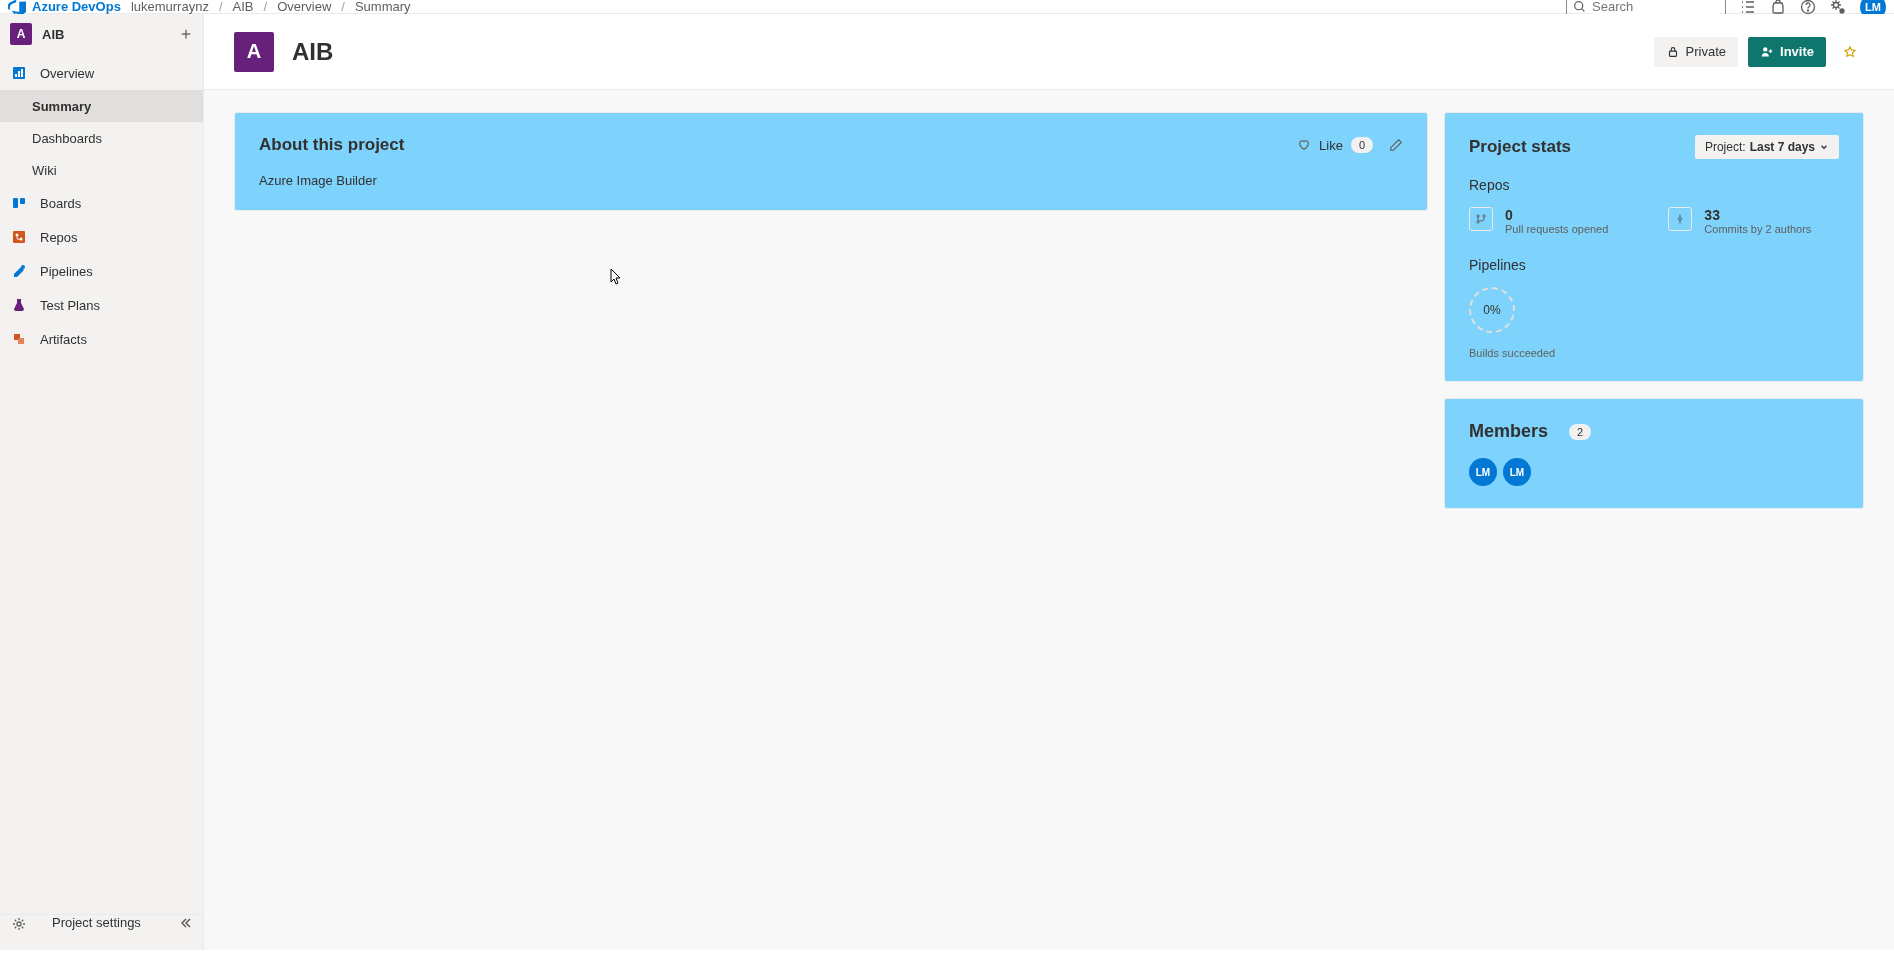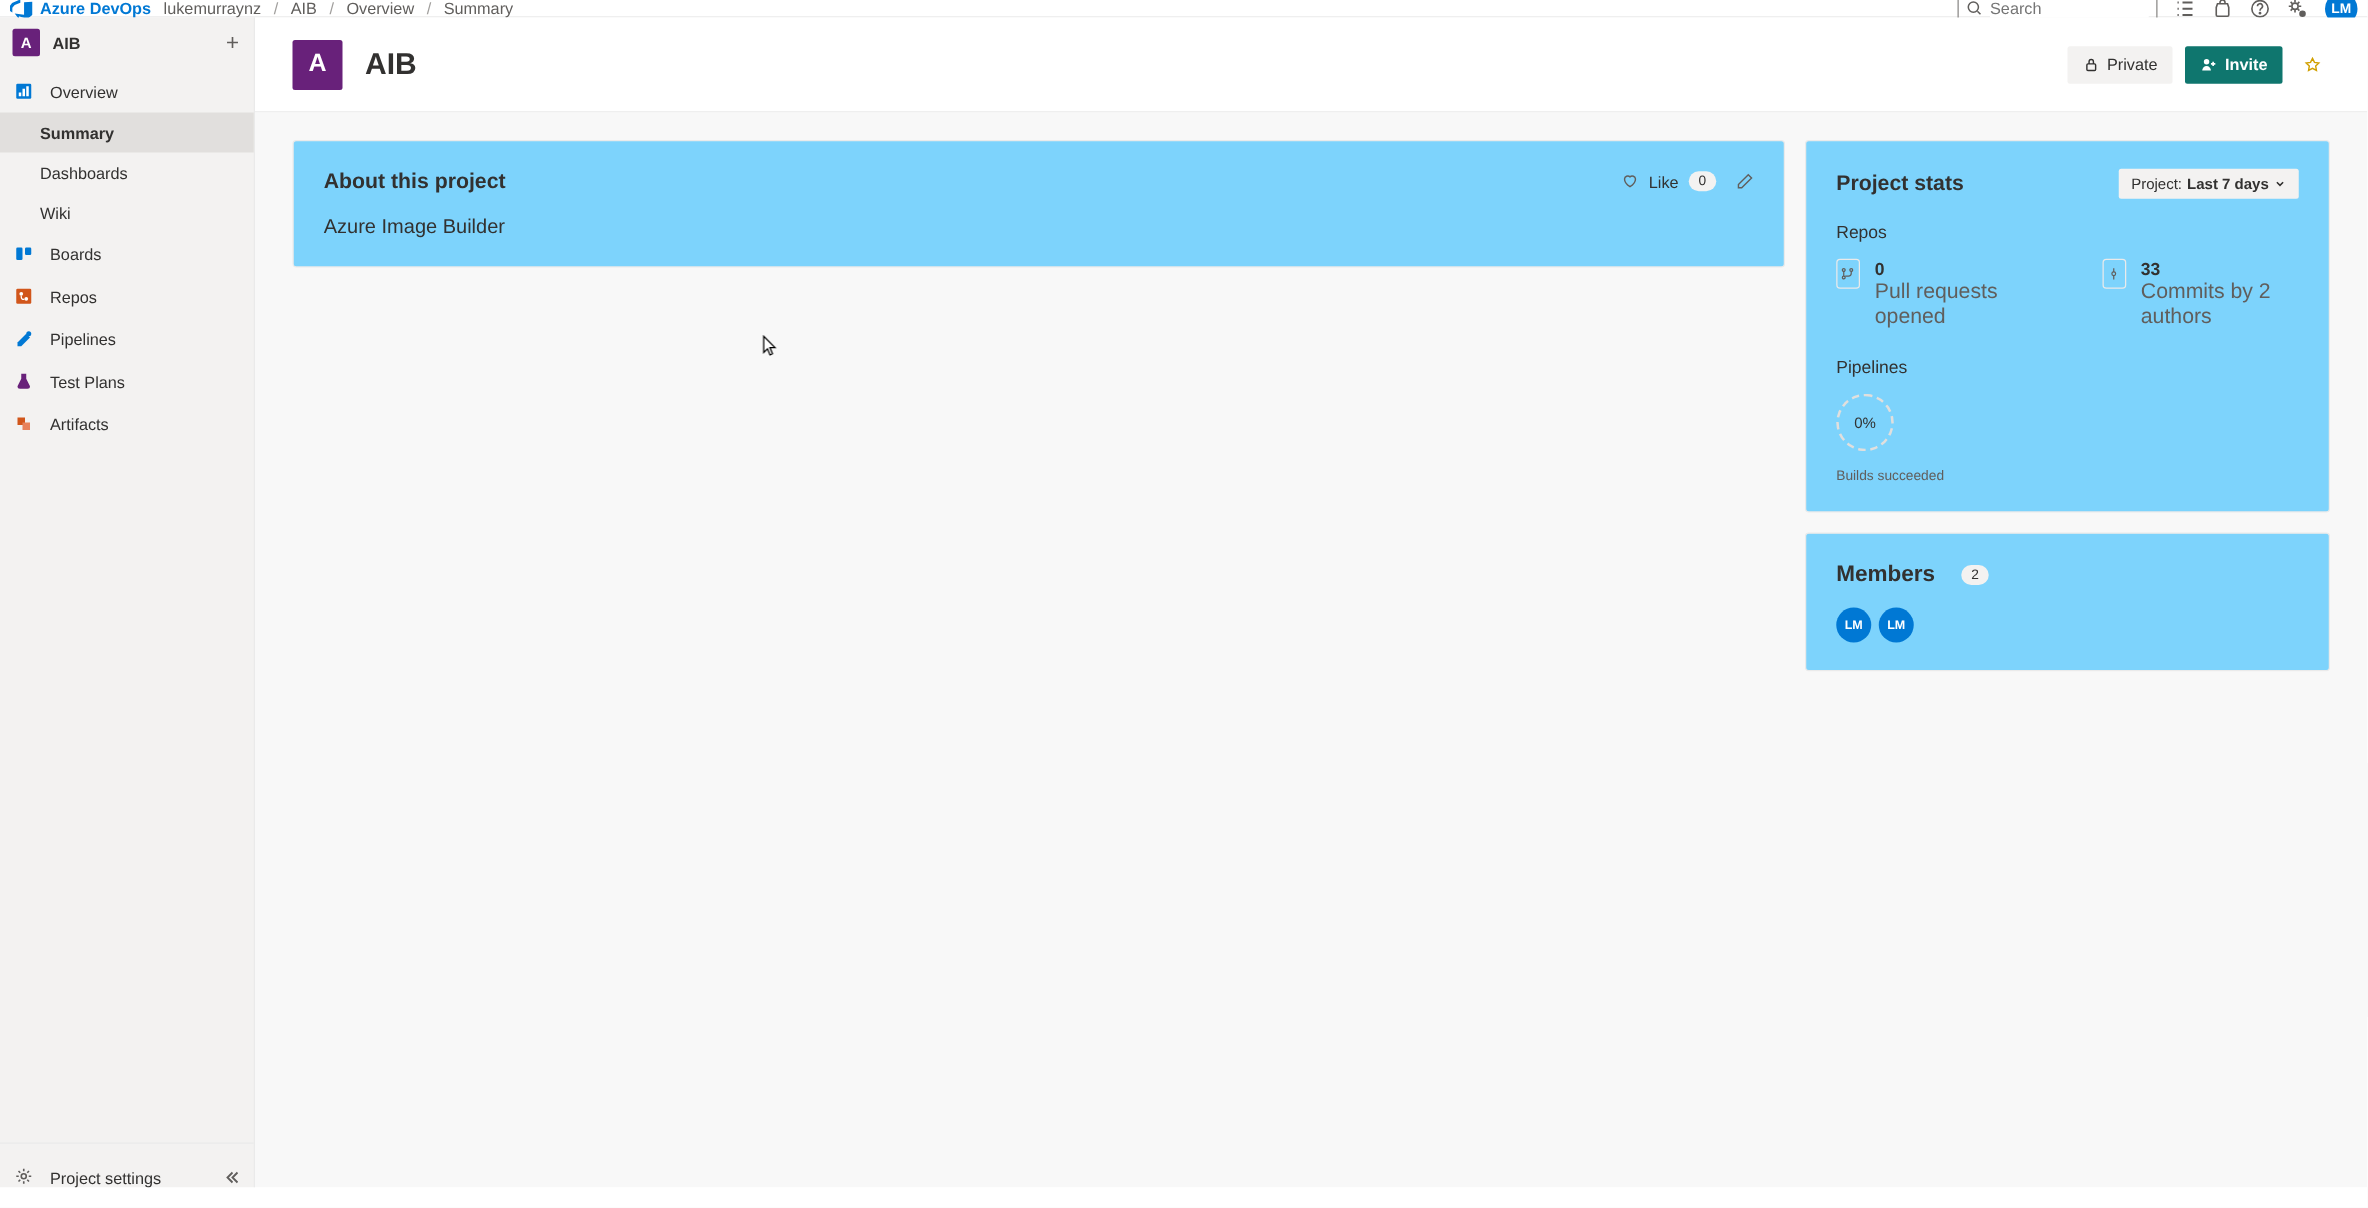--- a/index.html
+++ b/index.html
@@ -28,21 +28,21 @@
   .proj-header { height: 40px; display: flex; align-items: center; padding: 0 10px; gap: 10px; }
   .proj-badge { width: 22px; height: 22px; background: #68217a; color: #fff; display: flex; align-items: center; justify-content: center; font-size: 12px; font-weight: 600; border-radius: 2px; }
   .proj-name { font-weight: 600; font-size: 13px; flex: 1; }
   .proj-add { width: 14px; height: 14px; color: #605e5c; cursor: pointer; }
   .nav { list-style: none; padding-top: 2px; }
   .nav-item { height: 34px; display: flex; align-items: center; padding: 0 10px; gap: 12px; cursor: pointer; font-size: 13px; }
   .nav-item.active { background: #e1dfdd; font-weight: 600; }
   .nav-item.sub { padding-left: 32px; height: 32px; }
   .nav-icon { width: 18px; height: 18px; display: flex; align-items: center; justify-content: center; flex-shrink: 0; }
   .nav-icon svg { width: 16px; height: 16px; }
-  .sidebar-footer { margin-top: auto; height: 36px; display: flex; align-items: flex-end; padding: 0 10px; gap: 12px; border-top: 1px solid #eaeaea; cursor: pointer; }
+  .sidebar-footer { margin-top: auto; height: 36px; display: flex; align-items: flex-start; padding: 0 10px; gap: 24px; border-top: 1px solid #eaeaea; cursor: pointer; }
   .collapse-btn { margin-left: auto; width: 16px; height: 16px; color: #605e5c; }
   
   
   .main { flex: 1; background: #fff; overflow-y: auto; }
   .page-header { height: 76px; display: flex; align-items: center; padding: 0 30px; border-bottom: 1px solid #eaeaea; gap: 18px; }
   .page-badge { width: 40px; height: 40px; background: #68217a; color: #fff; display: flex; align-items: center; justify-content: center; font-size: 20px; font-weight: 600; border-radius: 2px; }
   .page-title { font-size: 24px; font-weight: 600; }
   .page-actions { margin-left: auto; display: flex; align-items: center; gap: 10px; }
   .btn { height: 30px; padding: 0 12px; display: flex; align-items: center; gap: 6px; font-size: 13px; cursor: pointer; border: none; border-radius: 2px; font-family: inherit; }
   .btn-light { background: #f3f2f1; color: #323130; }
@@ -55,30 +55,30 @@
   .col-left { flex: 1; }
   .col-right { width: 420px; display: flex; flex-direction: column; gap: 16px; }
   .card { background: #7dd3fc; border: 1px solid #eaeaea; border-radius: 3px; padding: 22px 24px; }
   .card-head { display: flex; align-items: center; margin-bottom: 18px; }
   .card-title { font-size: 17px; font-weight: 600; }
   .card-head-actions { margin-left: auto; display: flex; align-items: center; gap: 16px; }
   .like-group { display: flex; align-items: center; gap: 8px; cursor: pointer; }
   .like-group svg { width: 14px; height: 14px; color: #605e5c; }
   .like-count { background: #f3f2f1; border-radius: 10px; padding: 2px 8px; font-size: 11px; }
   .edit-btn { width: 14px; height: 14px; color: #605e5c; cursor: pointer; }
-  .about-body { font-size: 16px; color: #323130; }
+  .about-body { font-size: 13px; color: #323130; }
   .period-sel { background: #f3f2f1; padding: 5px 10px; border-radius: 2px; font-size: 12px; display: flex; align-items: center; gap: 4px; cursor: pointer; }
   .period-sel .val { font-weight: 600; }
   .section-label { font-size: 14px; font-weight: 400; margin-bottom: 14px; }
   .stats-row { display: flex; gap: 60px; margin-bottom: 22px; }
   .stat-item { display: flex; gap: 12px; }
   .stat-icon { width: 24px; height: 24px; border: 1px solid #eaeaea; border-radius: 3px; display: flex; align-items: center; justify-content: center; color: #605e5c; }
   .stat-icon svg { width: 12px; height: 12px; }
   .stat-num { font-weight: 600; font-size: 14px; }
-  .stat-desc { font-size: 17px; color: #605e5c; }
+  .stat-desc { font-size: 11px; color: #605e5c; }
   .pipe-ring { width: 46px; height: 46px; border: 2px dashed #e1dfdd; border-radius: 50%; display: flex; align-items: center; justify-content: center; font-size: 12px; margin-bottom: 14px; }
   .pipe-desc { font-size: 11px; color: #605e5c; }
   .members-head { display: flex; align-items: center; gap: 21px; margin-bottom: 16px; }
   .members-title { font-size: 18px; font-weight: 600; }
   .members-badge { background: #f3f2f1; border-radius: 10px; padding: 2px 8px; font-size: 11px; }
   .member-list { display: flex; gap: 6px; }
   .member-avatar { width: 28px; height: 28px; border-radius: 50%; background: #0078d4; color: #fff; display: flex; align-items: center; justify-content: center; font-size: 10px; font-weight: 600; }
   
   .cursor { position: fixed; left: 610px; top: 268px; width: 12px; height: 18px; pointer-events: none; }
 </style>

